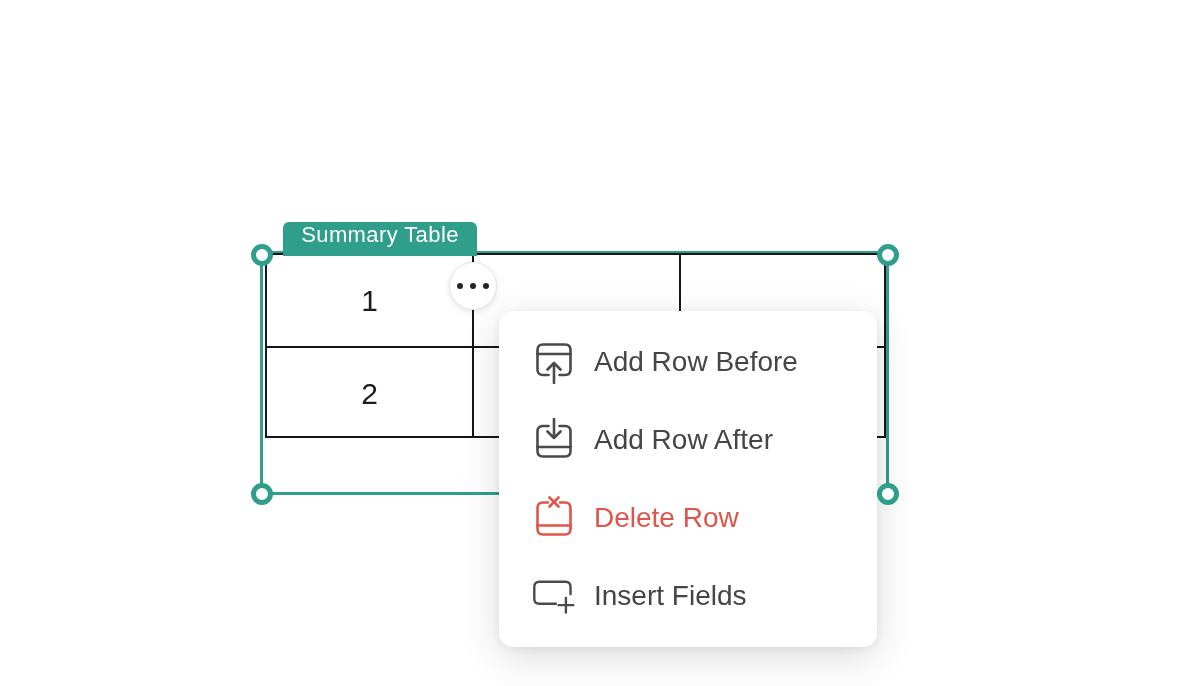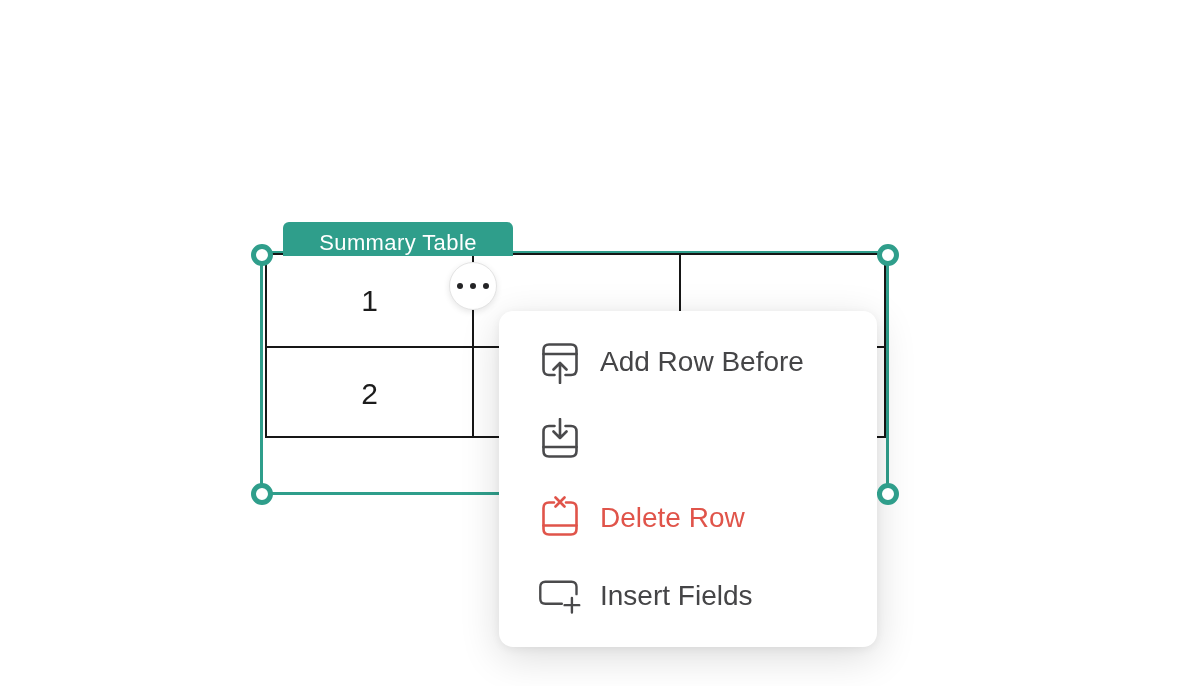--- a/index.html
+++ b/index.html
@@ -31,37 +31,37 @@
   .col-div-2{left:412px;}
   .row-div{position:absolute;left:0;top:91px;width:100%;height:2px;background:#161616;}
   .cell-num{
     position:absolute;width:205px;height:91px;display:flex;align-items:center;justify-content:center;
     font-size:30px;color:#1c1c1c;
   }
   .cell-1{left:0;top:0;}
   .cell-2{left:0;top:93px;}
   
   .badge{
-    position:absolute;left:283px;top:222px;width:230px;height:34px;z-index:4;
+    position:absolute;left:283px;top:222px;width:194px;height:34px;z-index:4;
     background:#2f9e8b;border-radius:6px 6px 0 0;
-    display:flex;align-items:flex-end;justify-content:center;
+    display:flex;align-items:flex-start;justify-content:center;
     color:#ffffff;font-size:22px;letter-spacing:.4px;
   }
   
   .dots-btn{
     position:absolute;left:449px;top:262px;width:48px;height:48px;border-radius:50%;
     background:#ffffff;border:1px solid #e4e4e4;box-sizing:border-box;
     box-shadow:0 2px 6px rgba(0,0,0,.10);z-index:10;
     display:flex;align-items:center;justify-content:center;gap:7px;cursor:pointer;
   }
   .dot{width:6px;height:6px;border-radius:50%;background:#242426;}
   
   .menu{
     position:absolute;left:499px;top:311px;width:378px;box-sizing:border-box;
-    background:#ffffff;border-radius:14px;padding:12px 10px;z-index:20;
+    background:#ffffff;border-radius:14px;padding:12px 4px;z-index:20;
     box-shadow:0 10px 40px rgba(0,0,0,.14),0 2px 10px rgba(0,0,0,.06);
   }
   .menu-item{
     height:78px;display:flex;align-items:center;padding:0 20px 0 29px;gap:18px;
     font-size:28px;color:#454547;cursor:pointer;
   }
   .menu-item .mi-icon{width:44px;height:44px;flex:0 0 44px;display:flex;align-items:center;justify-content:center;}
   .menu-item svg{stroke:#4a4a4c;fill:none;stroke-width:2.6;stroke-linecap:round;stroke-linejoin:round;}
   .menu-item.danger{color:#e0544a;}
   .menu-item.danger svg{stroke:#e0544a;}
@@ -112,20 +112,21 @@
     </div>
 
     <div class="menu-item">
       <span class="mi-icon">
         <svg width="44" height="44" viewBox="0 0 44 44">
           <path d="M16.5 8 H11 Q5.5 8 5.5 13.5 V33 Q5.5 38.5 11 38.5 H33 Q38.5 38.5 38.5 33 V13.5 Q38.5 8 33 8 H27.5"></path>
           <path d="M5.5 29 H38.5"></path>
           <path d="M22 1 V20 M15.5 13.5 L22 20 L28.5 13.5"></path>
         </svg>
       </span>
+      <span>Add Row After</span>
     </div>
 
     <div class="menu-item danger">
       <span class="mi-icon">
         <svg width="44" height="44" viewBox="0 0 44 44">
           <path d="M16 6.5 H11 Q5.5 6.5 5.5 12 V33 Q5.5 38.5 11 38.5 H33 Q38.5 38.5 38.5 33 V12 Q38.5 6.5 33 6.5 H28"></path>
           <path d="M5.5 29.5 H38.5"></path>
           <path d="M17.5 1.5 L26.5 10.5 M26.5 1.5 L17.5 10.5"></path>
         </svg>
       </span>

